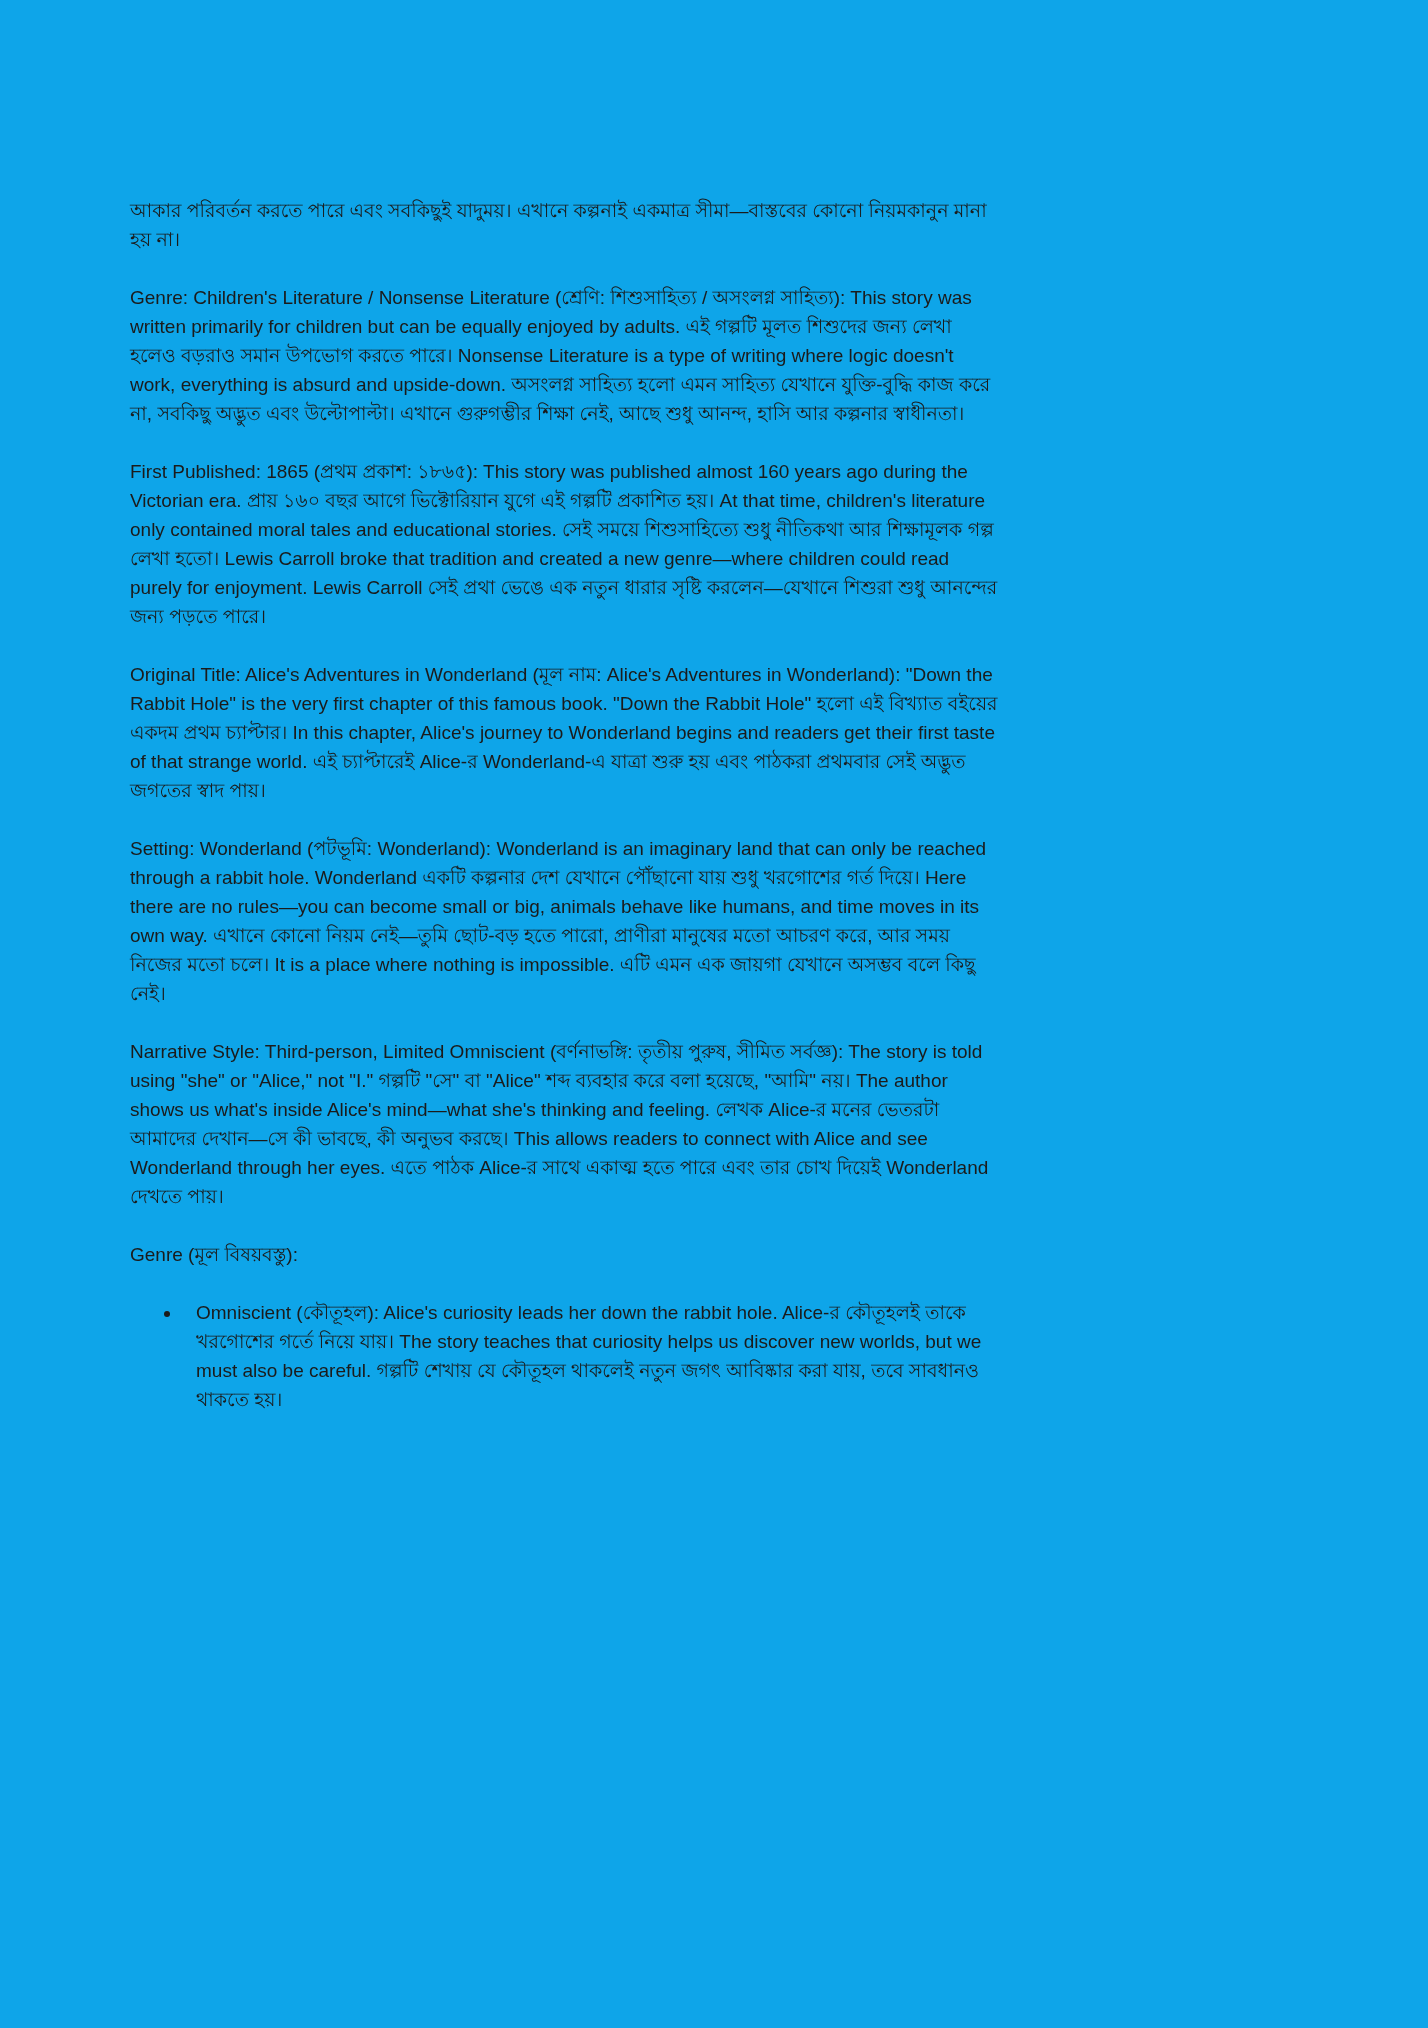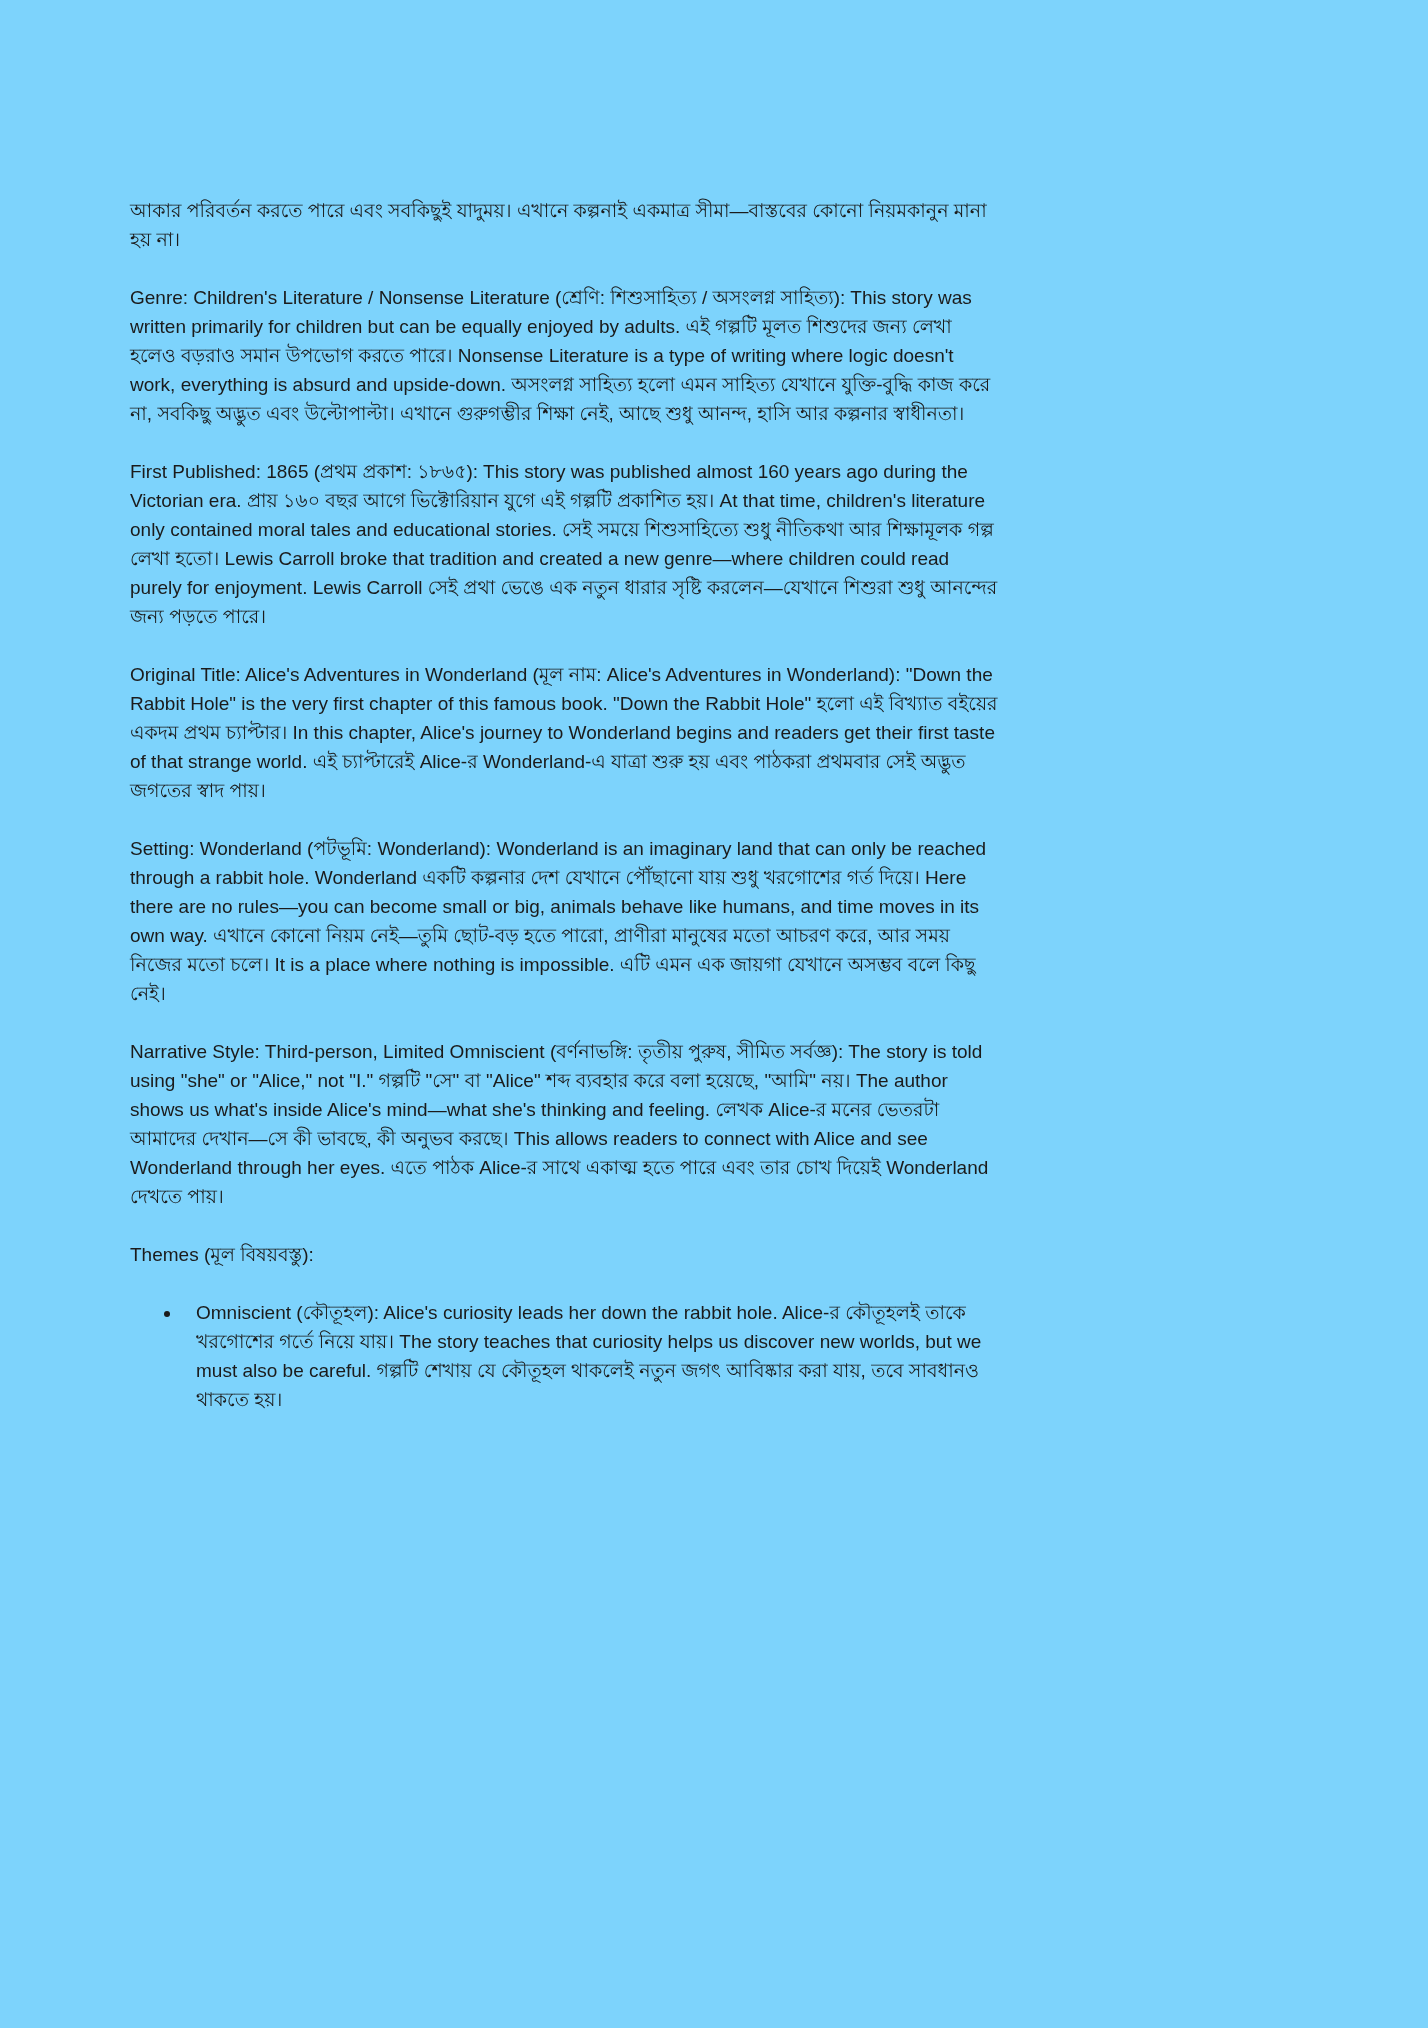--- a/index.html
+++ b/index.html
@@ -10,21 +10,21 @@
     width: 1428px;
     min-height: 2028px;
     background: #ffffff;
     font-family: "Liberation Sans", sans-serif;
     color: #1b1b1b;
   }
   .page {
     position: relative;
     width: 1428px;
     height: 2028px;
-    background: #7dd3fc;
+    background: #0ea5e9;
     overflow: hidden;
   }
   .content {
     position: absolute;
     left: 130px;
     top: 196px;
     width: 870px;
     font-size: 19px;
     line-height: 29px;
   }
@@ -56,20 +56,20 @@
     <p class="para"><strong class="lead">Genre: Children's Literature / Nonsense Literature</strong><span> (শ্রেণি: শিশুসাহিত্য / অসংলগ্ন সাহিত্য): This story was written primarily for children but can be equally enjoyed by adults. এই গল্পটি মূলত শিশুদের জন্য লেখা হলেও বড়রাও সমান উপভোগ করতে পারে। Nonsense Literature is a type of writing where logic doesn't work, everything is absurd and upside-down. অসংলগ্ন সাহিত্য হলো এমন সাহিত্য যেখানে যুক্তি-বুদ্ধি কাজ করে না, সবকিছু অদ্ভুত এবং উল্টোপাল্টা। এখানে গুরুগম্ভীর শিক্ষা নেই, আছে শুধু আনন্দ, হাসি আর কল্পনার স্বাধীনতা।</span></p>
 
     <p class="para"><strong class="lead">First Published: 1865</strong><span> (প্রথম প্রকাশ: ১৮৬৫): This story was published almost 160 years ago during the Victorian era. প্রায় ১৬০ বছর আগে ভিক্টোরিয়ান যুগে এই গল্পটি প্রকাশিত হয়। At that time, children's literature only contained moral tales and educational stories. সেই সময়ে শিশুসাহিত্যে শুধু নীতিকথা আর শিক্ষামূলক গল্প লেখা হতো। Lewis Carroll broke that tradition and created a new genre—where children could read purely for enjoyment. Lewis Carroll সেই প্রথা ভেঙে এক নতুন ধারার সৃষ্টি করলেন—যেখানে শিশুরা শুধু আনন্দের জন্য পড়তে পারে।</span></p>
 
     <p class="para"><strong class="lead">Original Title: Alice's Adventures in Wonderland</strong><span> (মূল নাম: Alice's Adventures in Wonderland): "Down the Rabbit Hole" is the very first chapter of this famous book. "Down the Rabbit Hole" হলো এই বিখ্যাত বইয়ের একদম প্রথম চ্যাপ্টার। In this chapter, Alice's journey to Wonderland begins and readers get their first taste of that strange world. এই চ্যাপ্টারেই Alice-র Wonderland-এ যাত্রা শুরু হয় এবং পাঠকরা প্রথমবার সেই অদ্ভুত জগতের স্বাদ পায়।</span></p>
 
     <p class="para"><strong class="lead">Setting: Wonderland</strong><span> (পটভূমি: Wonderland): Wonderland is an imaginary land that can only be reached through a rabbit hole. Wonderland একটি কল্পনার দেশ যেখানে পৌঁছানো যায় শুধু খরগোশের গর্ত দিয়ে। Here there are no rules—you can become small or big, animals behave like humans, and time moves in its own way. এখানে কোনো নিয়ম নেই—তুমি ছোট-বড় হতে পারো, প্রাণীরা মানুষের মতো আচরণ করে, আর সময় নিজের মতো চলে। It is a place where nothing is impossible. এটি এমন এক জায়গা যেখানে অসম্ভব বলে কিছু নেই।</span></p>
 
     <p class="para"><strong class="lead">Narrative Style: Third-person, Limited Omniscient</strong><span> (বর্ণনাভঙ্গি: তৃতীয় পুরুষ, সীমিত সর্বজ্ঞ): The story is told using "she" or "Alice," not "I." গল্পটি "সে" বা "Alice" শব্দ ব্যবহার করে বলা হয়েছে, "আমি" নয়। The author shows us what's inside Alice's mind—what she's thinking and feeling. লেখক Alice-র মনের ভেতরটা আমাদের দেখান—সে কী ভাবছে, কী অনুভব করছে। This allows readers to connect with Alice and see Wonderland through her eyes. এতে পাঠক Alice-র সাথে একাত্ম হতে পারে এবং তার চোখ দিয়েই Wonderland দেখতে পায়।</span></p>
 
-    <p class="para"><strong class="lead">Themes (মূল বিষয়বস্তু):</strong></p>
+    <p class="para"><strong class="lead">Genre (মূল বিষয়বস্তু):</strong></p>
 
     <ul class="bullet-list">
       <li><strong class="lead">Omniscient</strong><span> (কৌতূহল): Alice's curiosity leads her down the rabbit hole. Alice-র কৌতূহলই তাকে খরগোশের গর্তে নিয়ে যায়। The story teaches that curiosity helps us discover new worlds, but we must also be careful. গল্পটি শেখায় যে কৌতূহল থাকলেই নতুন জগৎ আবিষ্কার করা যায়, তবে সাবধানও থাকতে হয়।</span></li>
     </ul>
 
   </div>
 </div>
 
 </body></html>

